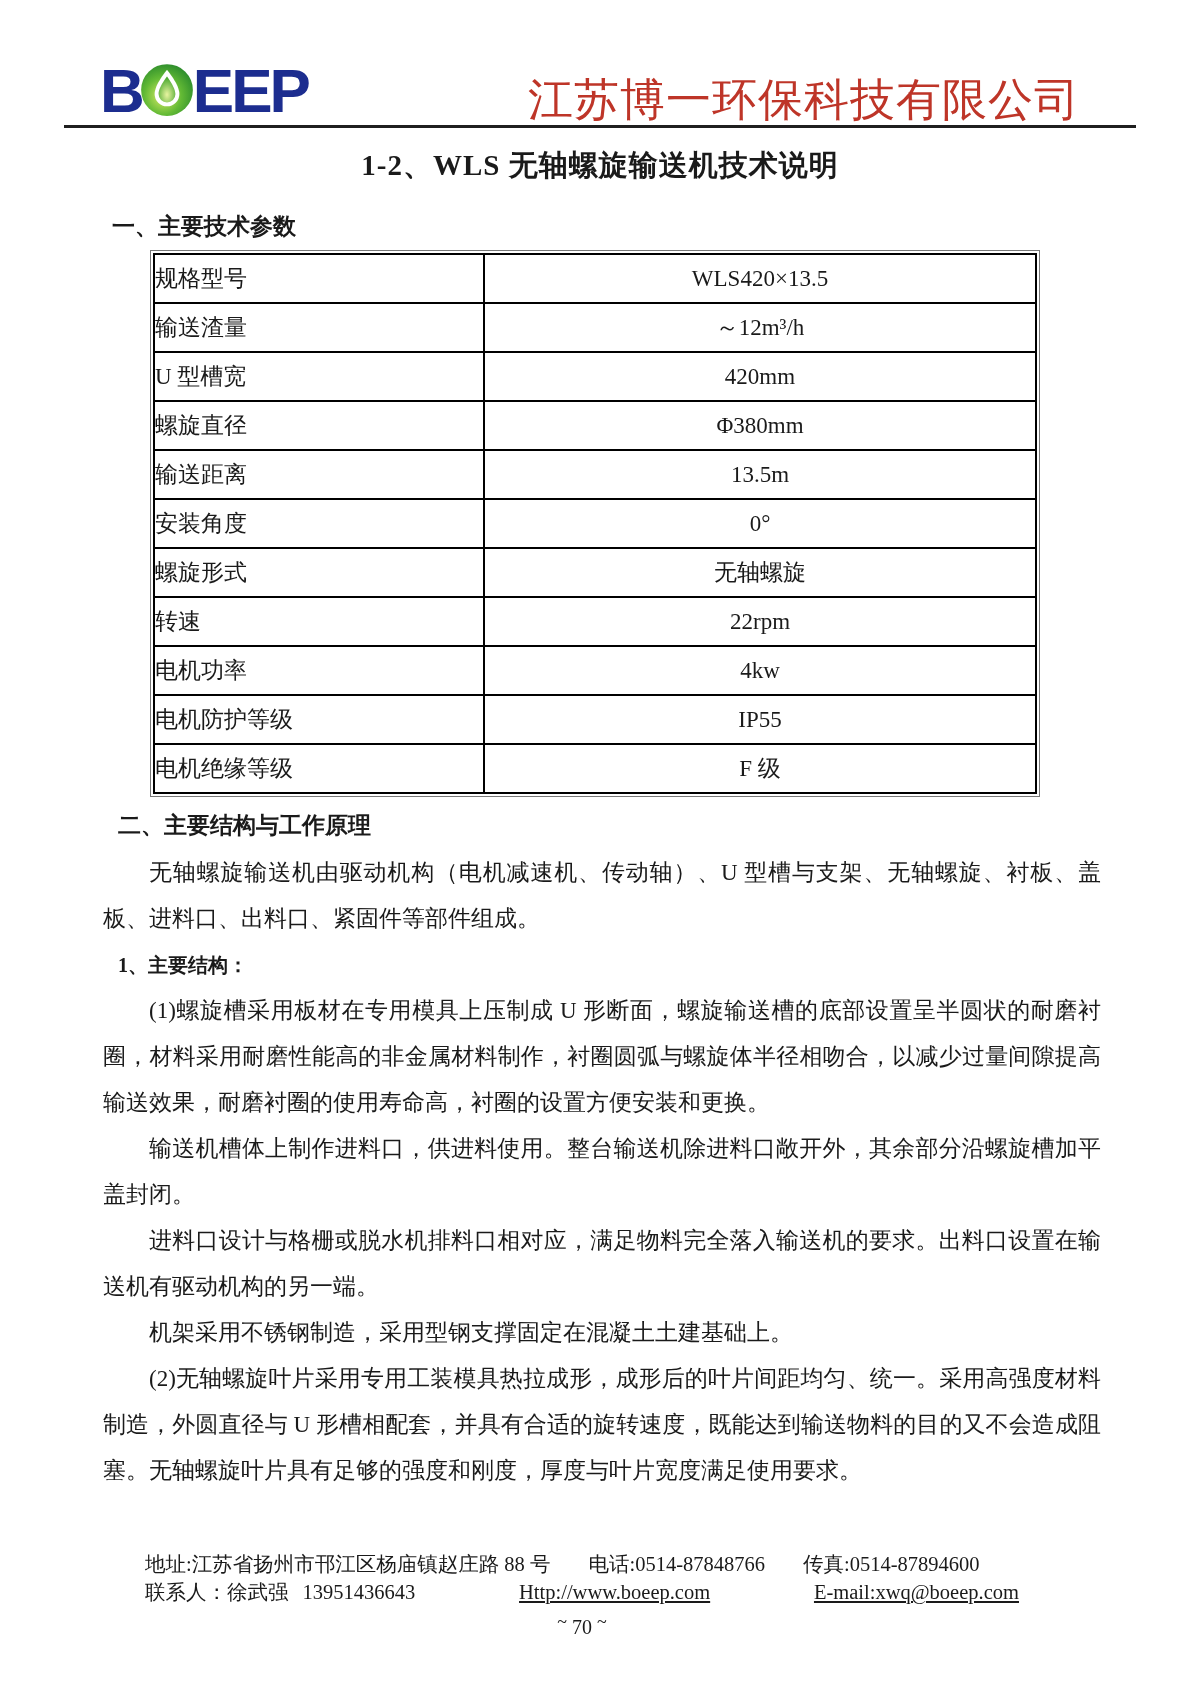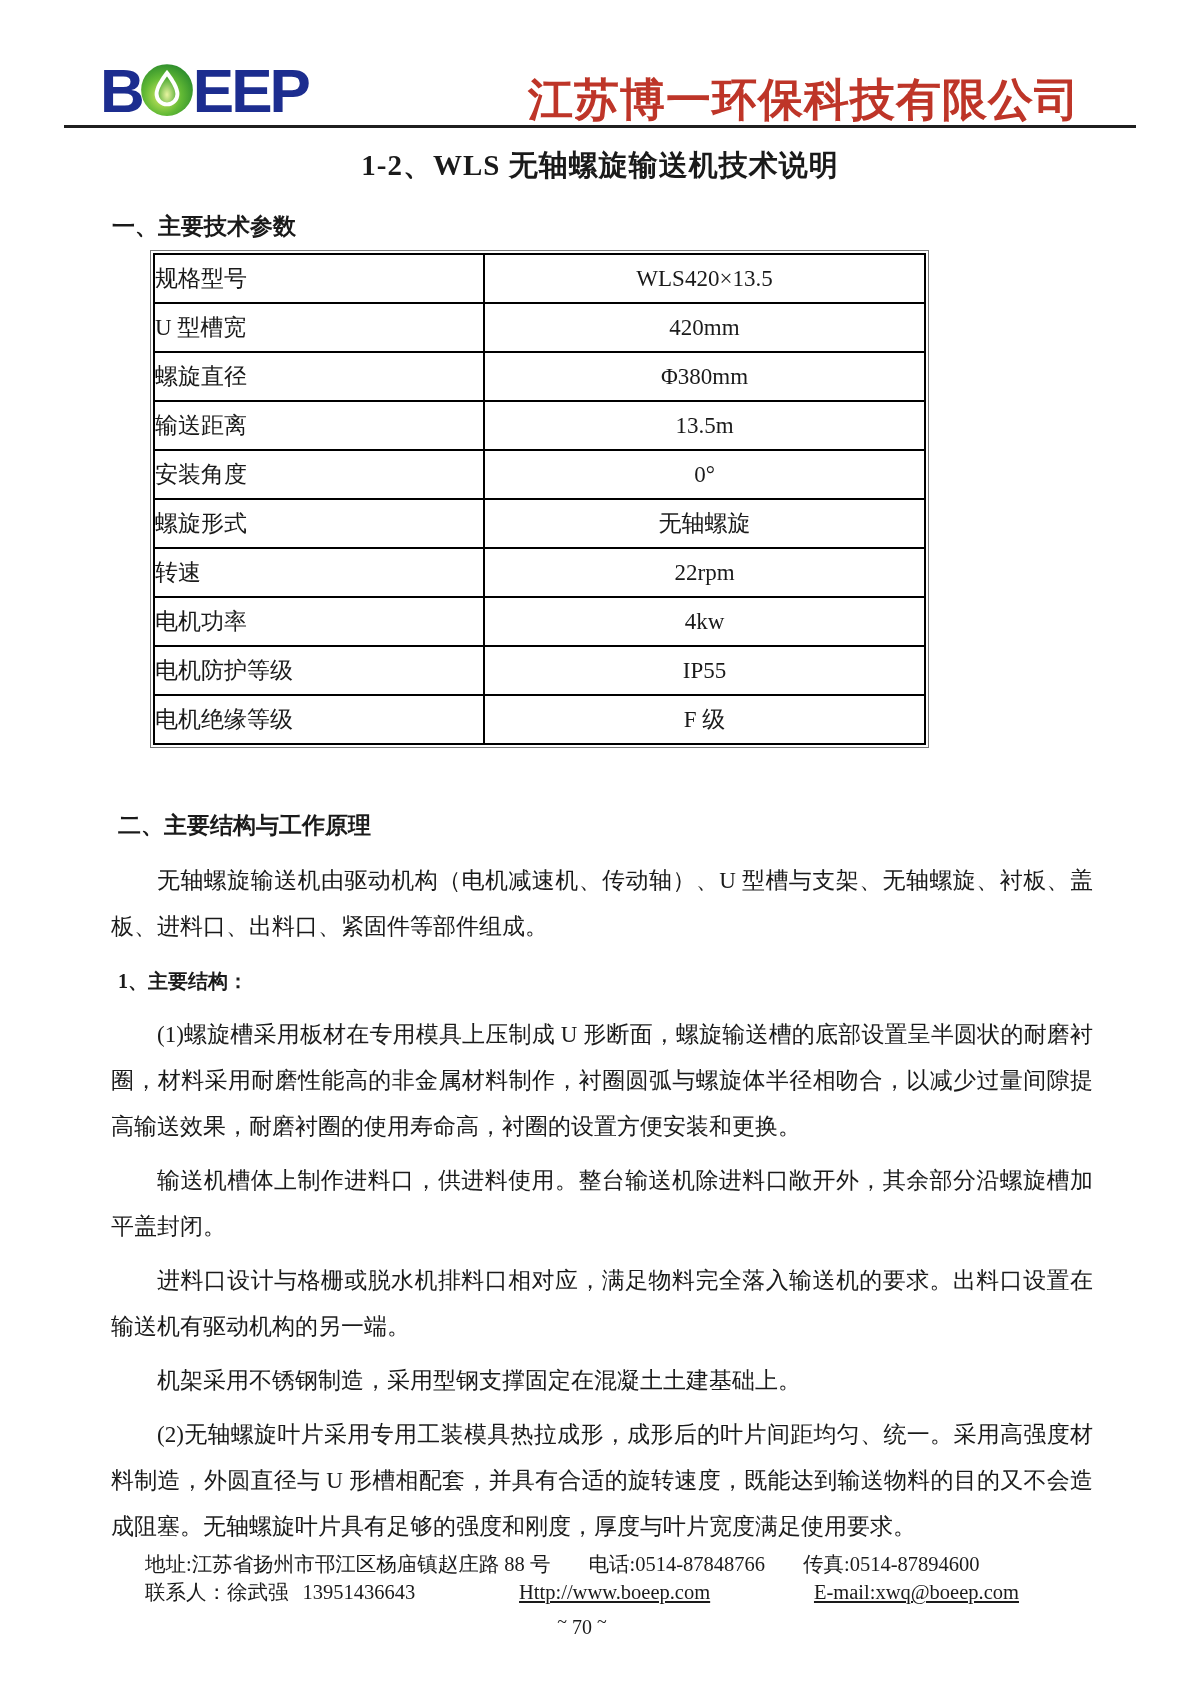--- a/index.html
+++ b/index.html
@@ -22,57 +22,57 @@
     position:absolute; top:62px; left:100px;
     display:flex; align-items:center;
     font-family:"Liberation Sans","DejaVu Sans",sans-serif;
     font-weight:bold; font-size:62px; line-height:58px;
     color:#1c2d8f; letter-spacing:-3px;
   }
   .logo-o { width:54px; height:54px; margin:0 -1px 2px -2px; flex:0 0 auto; }
   .company-name {
     position:absolute; top:76px; right:120px;
     font-family:"Liberation Sans","DejaVu Sans",sans-serif;
-    font-weight:bold; font-size:45px; line-height:48px;
+    font-weight:normal; font-size:45px; line-height:48px;
     color:#be3528; letter-spacing:1px; white-space:nowrap;
   }
 
   
   .doc-title {
     position:absolute; top:146px; left:0; width:100%;
     text-align:center; font-size:29px; font-weight:bold; letter-spacing:1px;
   }
   .h-one  { position:absolute; top:211px; left:112px; font-size:23px; font-weight:bold; }
   .h-two  { position:absolute; top:810px; left:118px; font-size:23px; font-weight:bold; }
 
   
   .param-table-wrap {
     position:absolute; top:253px; left:153px;
   }
   table.param-table {
     border-collapse:collapse;
-    width:773px;
+    width:884px;
     outline:1px solid #777; outline-offset:2px;
     font-size:23px;
   }
   table.param-table td {
     border:2px solid #000;
     height:47px;
     padding:0;
   }
   td.lbl { width:328px; padding-left:18px; }
   td.val { text-align:center; }
 
   
   .body-text {
     position:absolute; top:850px; left:103px; width:998px;
     font-size:23px; line-height:46px;
     text-align:justify;
   }
-  .body-text p { margin:8px; text-indent:2em; }
+  .body-text p { margin:0; text-indent:2em; }
   .h-three { font-weight:bold; font-size:20px; margin-left:15px; }
 
   
   .footer {
     position:absolute; top:1550px; left:145px; width:874px;
     font-size:20.5px; line-height:28px; white-space:nowrap;
   }
   .footer-row1 { display:flex; gap:38px; }
   .footer-row2 { display:flex; justify-content:space-between; }
   .contact-group { display:flex; gap:14px; }
@@ -113,20 +113,24 @@
   <div class="h-one">一、主要技术参数</div>
 
   <div class="param-table-wrap">
     <table class="param-table">
       <tbody>
         <tr>
           <td class="lbl">规格型号</td>
           <td class="val">WLS420×13.5</td>
         </tr>
         <tr>
+          <td class="lbl">输送渣量</td>
+          <td class="val">～12m³/h</td>
+        </tr>
+        <tr>
           <td class="lbl">U 型槽宽</td>
           <td class="val">420mm</td>
         </tr>
         <tr>
           <td class="lbl">螺旋直径</td>
           <td class="val">Φ380mm</td>
         </tr>
         <tr>
           <td class="lbl">输送距离</td>
           <td class="val">13.5m</td>

